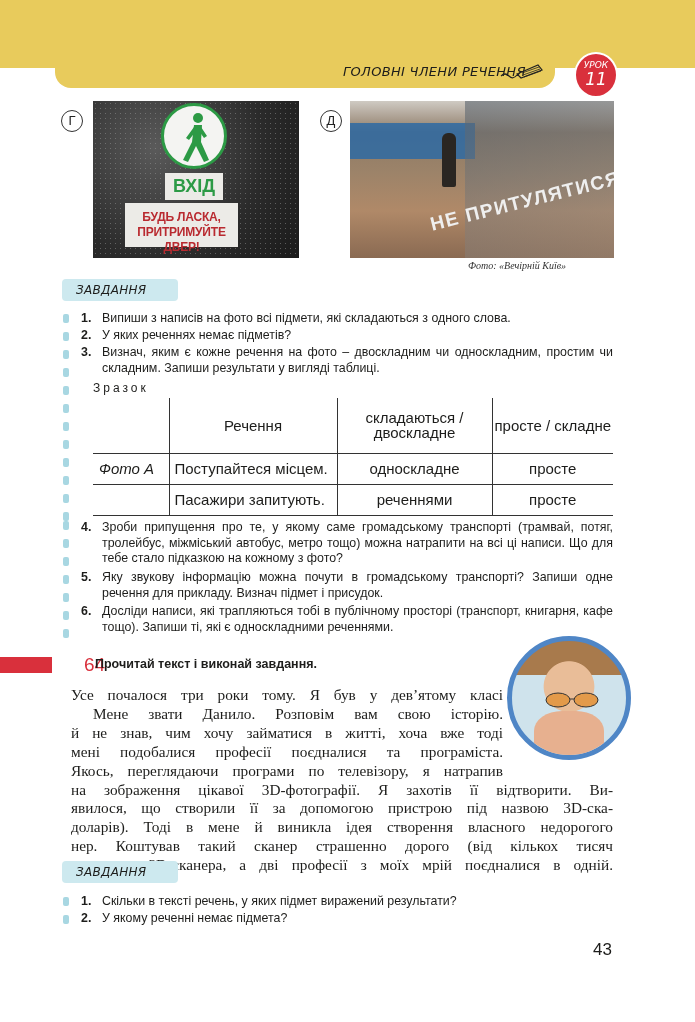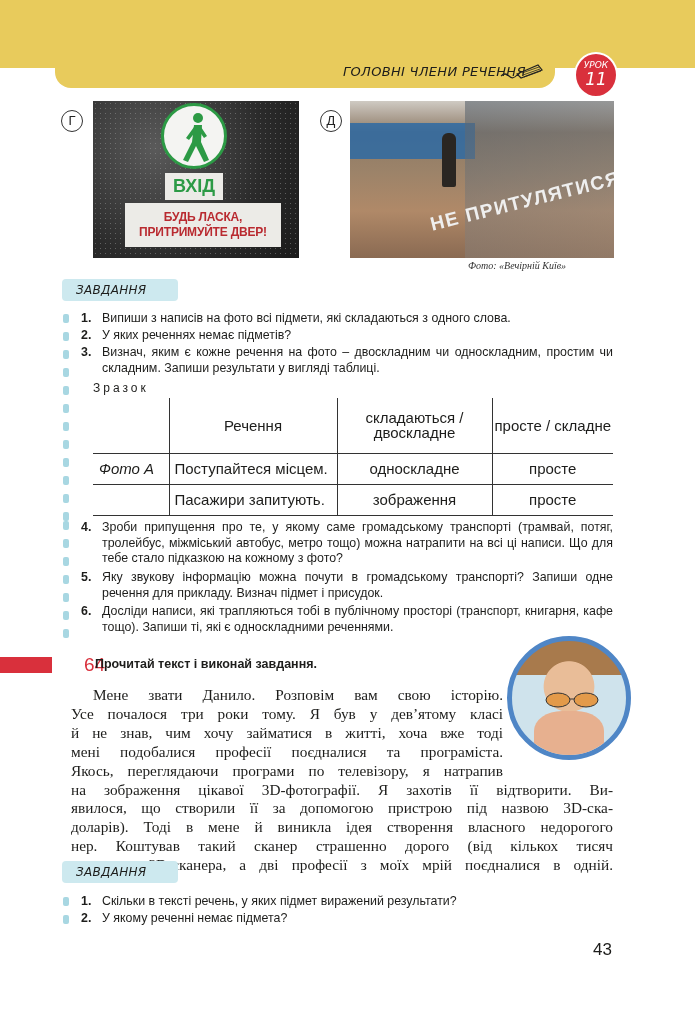--- a/index.html
+++ b/index.html
@@ -16,21 +16,21 @@
   .lesson-badge .num { display: block; font-size: 17px; line-height: 18px; }
 
   
   .photo-marker { position: absolute; width: 22px; height: 22px; border: 1px solid #333; border-radius: 50%; text-align: center; font-size: 13px; line-height: 20px; color: #222; background: #fff; }
   .photo-g { position: absolute; left: 93px; top: 101px; width: 206px; height: 157px; background:
       radial-gradient(circle at 30% 30%, #5a5a5a, #2b2b2b 60%, #1a1a1a); overflow: hidden; }
   .photo-g .speck { position: absolute; inset: 0; background-image: radial-gradient(#9a9a9a 0.7px, transparent 0.8px); background-size: 5px 5px; opacity: 0.5; }
   .sign-circle { position: absolute; left: 68px; top: 2px; width: 66px; height: 66px; border-radius: 50%; background: #f4f4f2; border: 3px solid #2c9a45; }
   .walker-icon { position: absolute; left: 12px; top: 6px; width: 40px; height: 52px; }
   .sign-vhid { position: absolute; left: 72px; top: 72px; width: 58px; height: 27px; background: #ecebe7; color: #2c9a45; font-weight: bold; font-size: 18px; text-align: center; line-height: 27px; }
-  .sign-please { position: absolute; left: 32px; top: 102px; width: 156px; height: 44px; background: #ecebe7; color: #b92a30; font-weight: bold; font-size: 12px; text-align: center; line-height: 15px; padding-top: 7px; letter-spacing: -0.2px; }
+  .sign-please { position: absolute; left: 32px; top: 102px; width: 113px; height: 44px; background: #ecebe7; color: #b92a30; font-weight: bold; font-size: 12px; text-align: center; line-height: 15px; padding-top: 7px; letter-spacing: -0.2px; }
 
   .photo-d { position: absolute; left: 350px; top: 101px; width: 264px; height: 157px; overflow: hidden;
       background: linear-gradient(180deg, #cfcac3 0%, #8d7a66 20%, #9c8369 45%, #b08968 70%, #8a6a52 100%); }
   .photo-d .wall { position: absolute; left: 0; top: 22px; width: 125px; height: 36px; background: #2e6aa3; opacity: 0.85; }
   .photo-d .glass { position: absolute; left: 115px; top: 0; width: 149px; height: 157px; background: linear-gradient(160deg, rgba(90,100,110,0.6), rgba(160,150,140,0.35)); }
   .photo-d .person { position: absolute; left: 92px; top: 32px; width: 14px; height: 54px; background: #2a2622; border-radius: 6px 6px 2px 2px; }
   .photo-d .ne-text { position: absolute; left: 78px; top: 90px; width: 190px; transform: rotate(-14deg); color: #efefef; font-weight: bold; font-size: 19px; letter-spacing: 1.5px; white-space: nowrap; }
   .photo-credit { position: absolute; left: 468px; top: 260px; font-family: "Liberation Serif", serif; font-style: italic; font-size: 10px; color: #333; }
 
   
@@ -165,21 +165,21 @@
   </tr>
   <tr>
     <td class="c0">Фото А</td>
     <td class="c1">Поступайтеся місцем.</td>
     <td class="c2">односкладне</td>
     <td class="c3">просте</td>
   </tr>
   <tr>
     <td class="c0"></td>
     <td class="c1">Пасажири запитують.</td>
-    <td class="c2">зображення</td>
+    <td class="c2">реченнями</td>
     <td class="c3">просте</td>
   </tr>
 </tbody>
   </table>
 
 <div class="task" style="top:520px;width:532px;">
   <span class="n">4.</span>
   <span class="t">Зроби припущення про те, у якому саме громадському транспорті (трамвай, потяг, тролейбус, міжміський автобус, метро тощо) можна натрапити на всі ці написи. Що для тебе стало підказкою на кожному з фото?</span>
 </div>
 <div class="task" style="top:570px;width:532px;">
@@ -198,22 +198,22 @@
 <div class="avatar">
   <svg class="glasses" viewBox="0 0 60 18">
     <ellipse cx="16" cy="9" rx="12" ry="7" fill="#e39a4a" stroke="#333" stroke-width="1"></ellipse>
     <ellipse cx="44" cy="9" rx="12" ry="7" fill="#e39a4a" stroke="#333" stroke-width="1"></ellipse>
     <line x1="28" y1="8" x2="32" y2="8" stroke="#333" stroke-width="1"></line>
   </svg>
   <div class="hands"></div>
 </div>
 
 <div class="story">
+  <span class="line short">Усе почалося три роки тому. Я був у дев’ятому класі</span>
   <span class="line short indent">Мене звати Данило. Розповім вам свою історію.</span>
-  <span class="line short">Усе почалося три роки тому. Я був у дев’ятому класі</span>
   <span class="line short">й не знав, чим хочу займатися в житті, хоча вже тоді</span>
   <span class="line short">мені подобалися професії поєдналися та програміста.</span>
   <span class="line short">Якось, переглядаючи програми по телевізору, я натрапив</span>
   <span class="line">на зображення цікавої 3D-фотографії. Я захотів її відтворити. Ви-</span>
   <span class="line">явилося, що створили її за допомогою пристрою під назвою 3D-ска-</span>
   <span class="line">доларів). Тоді в мене й виникла ідея створення власного недорогого</span>
   <span class="line">нер. Коштував такий сканер страшенно дорого (від кількох тисяч</span>
   <span class="line last">лазерного 3D-сканера, а дві професії з моїх мрій поєдналися в одній.</span>
 </div>
 

